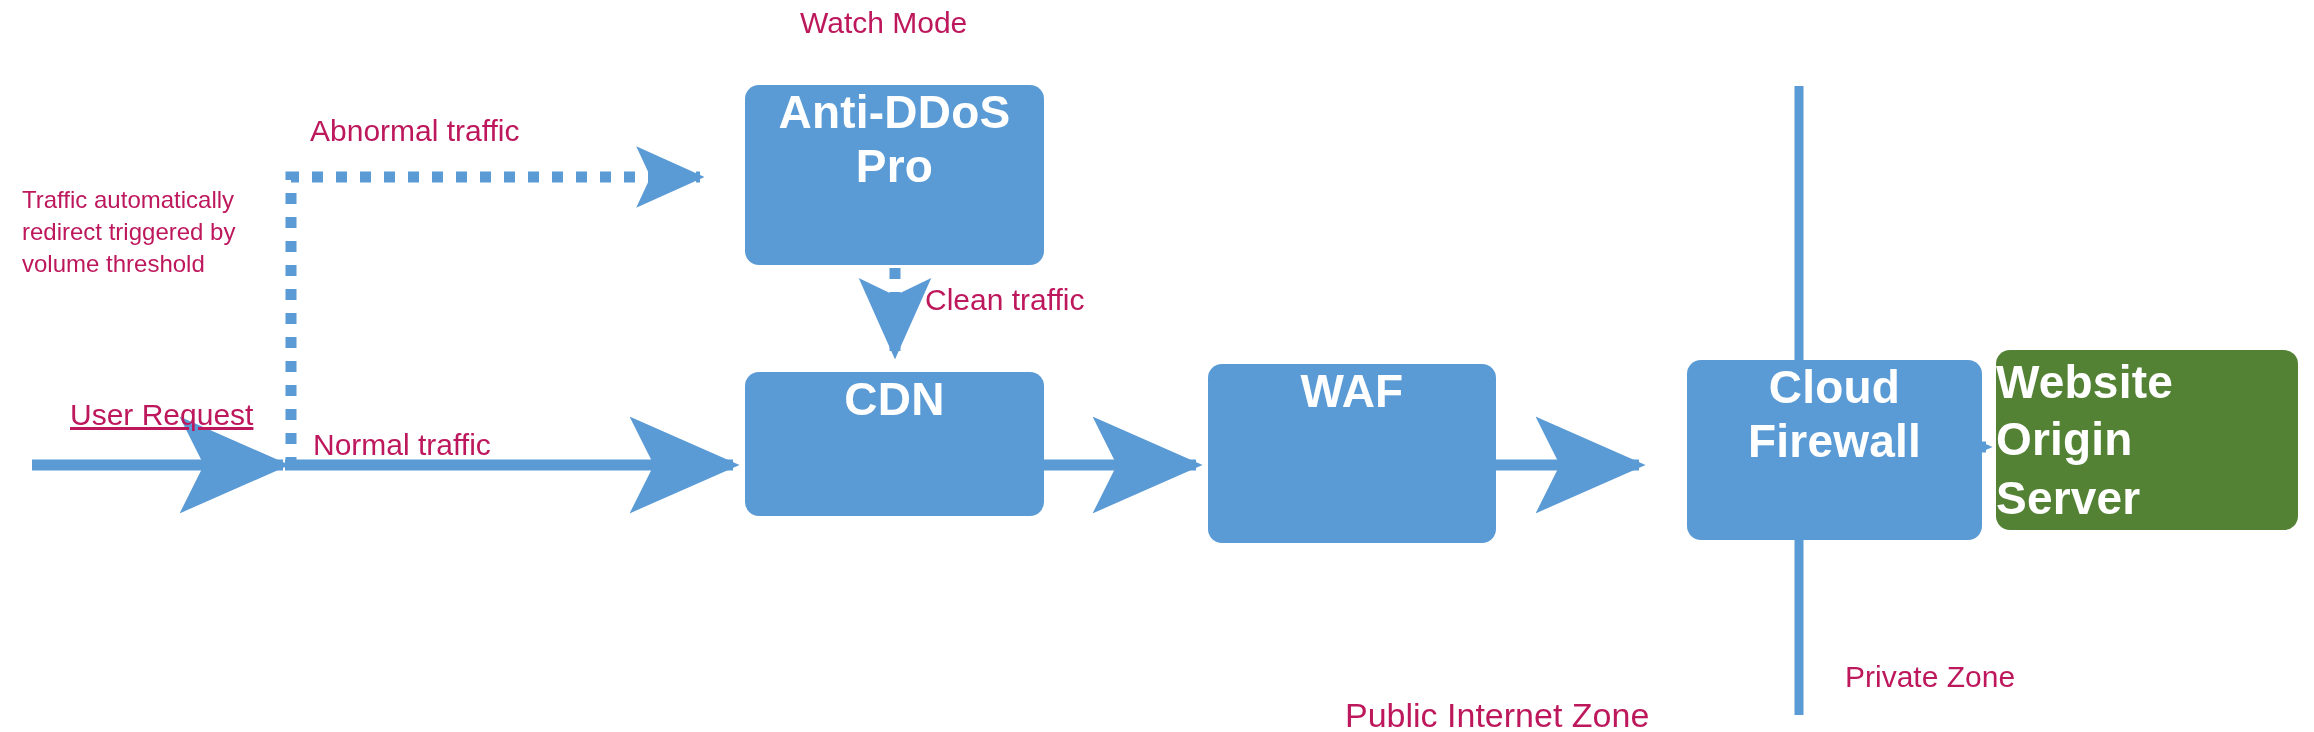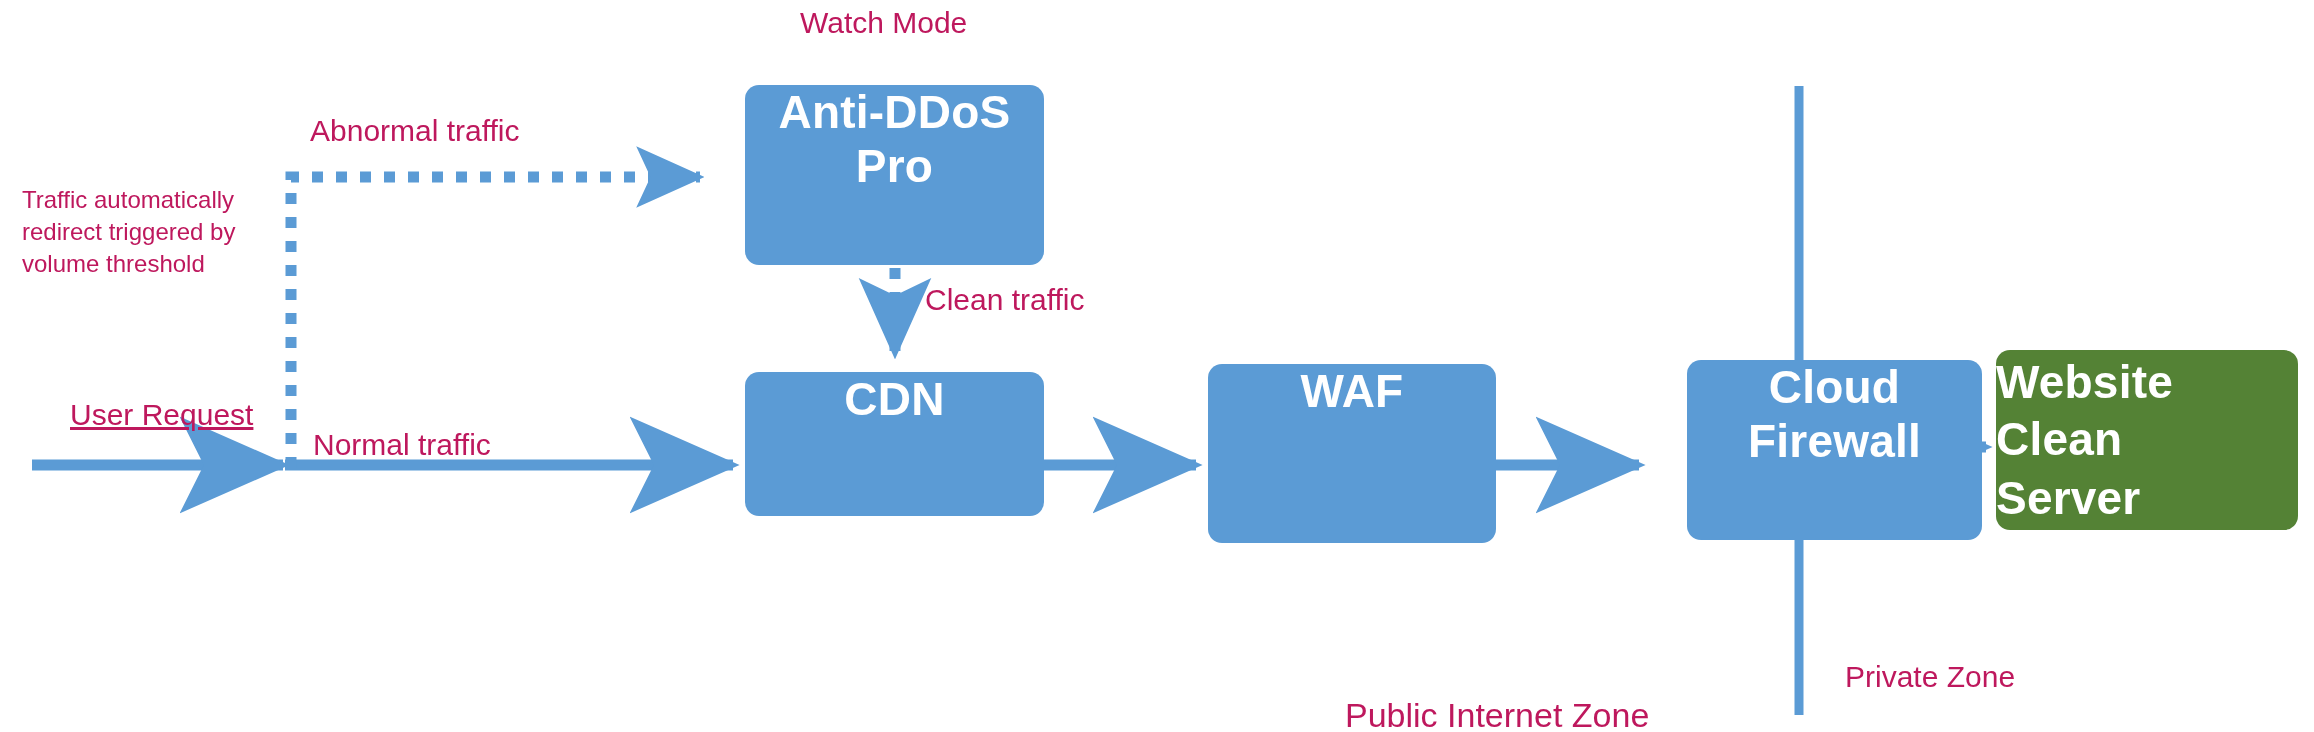--- a/index.html
+++ b/index.html
@@ -154,21 +154,21 @@
   <div class="node node-blue" id="node-waf">
     <span>WAF</span>
   </div>
 
   <div class="node node-blue" id="node-firewall">
     <span>Cloud Firewall</span>
   </div>
 
   <div class="node node-green" id="node-origin">
     <span>Website</span>
-    <span class="line2">Clean</span>
+    <span class="line2">Origin</span>
     <span>Server</span>
   </div>
 
   <div class="label" id="label-watch-mode">Watch Mode</div>
 
   <div class="label" id="label-abnormal">Abnormal traffic</div>
 
   <div class="label" id="label-clean">Clean traffic</div>
 
   <div class="label" id="label-user-request">User Request</div>

